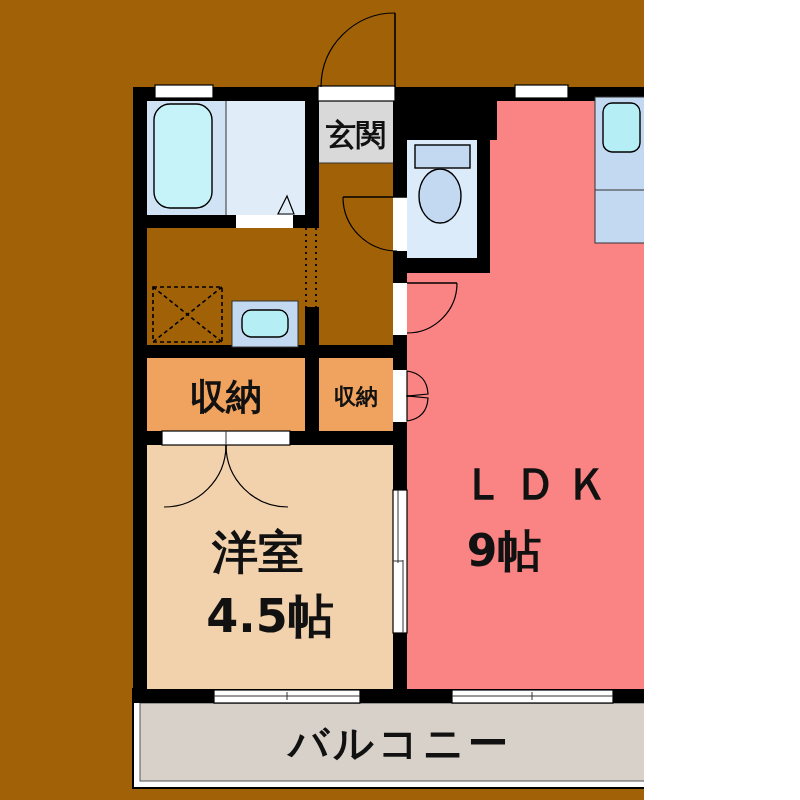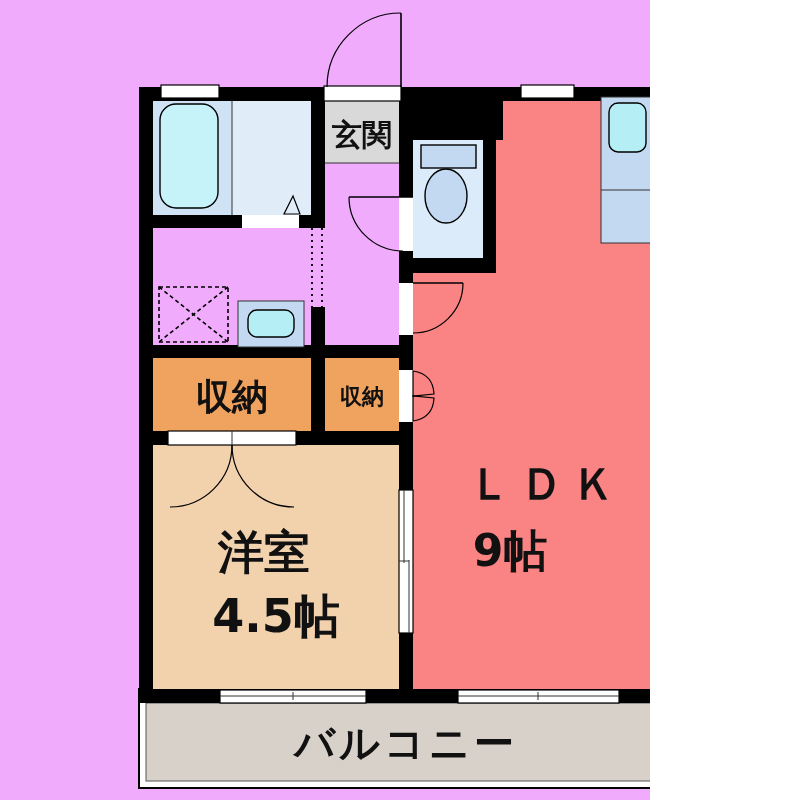--- a/index.html
+++ b/index.html
@@ -1,17 +1,17 @@
 <!DOCTYPE html>
 <html><head>
 <meta charset="utf-8">
 <style>
   html,body{margin:0;padding:0;background:#ffffff;}
-  .stage{position:relative;width:644px;height:800px;background:#f0abfc;overflow:hidden;
-         font-family:"DejaVu Sans","Liberation Sans",sans-serif;padding-left:6px;}
+  .stage{position:relative;width:644px;height:800px;background:#a16207;overflow:hidden;
+         font-family:"DejaVu Sans","Liberation Sans",sans-serif;}
   svg{display:block;}
   svg text{font-family:"DejaVu Sans","Liberation Sans",sans-serif;
            font-weight:bold;fill:#111;text-anchor:middle;}
   .t-genkan{font-size:30px;}
   .t-storage-l{font-size:36px;}
   .t-storage-s{font-size:22px;}
   .t-room{font-size:46px;}
   .t-ldk{font-size:44px;letter-spacing:8px;}
   .t-ldk-size{font-size:44px;}
   .t-balcony{font-size:40px;letter-spacing:4px;}

